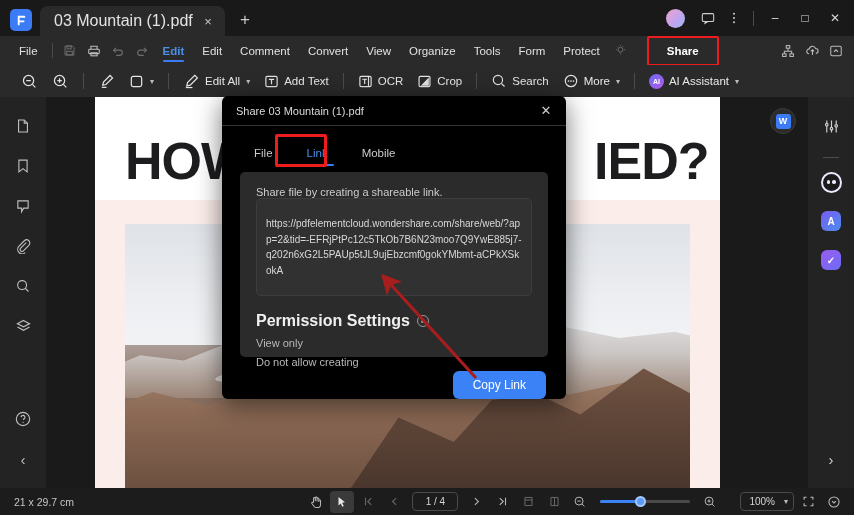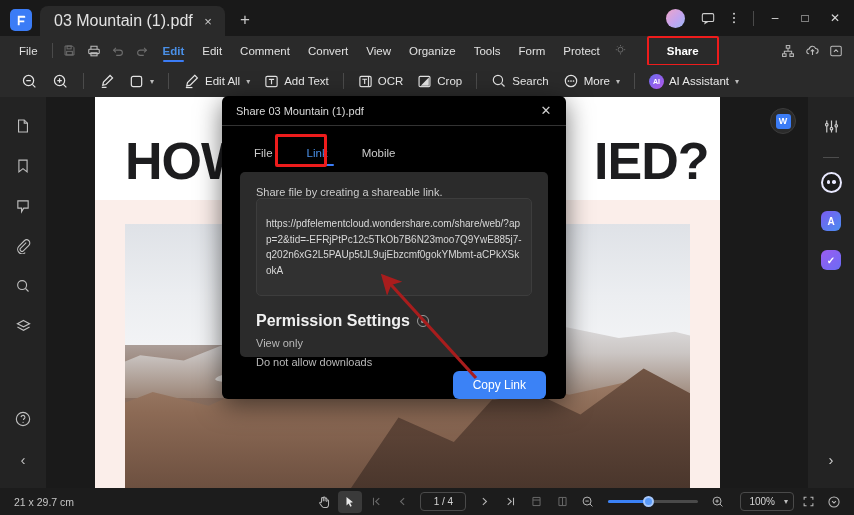--- a/index.html
+++ b/index.html
@@ -330,21 +330,21 @@
   }
   .slider { display: flex; align-items: center; width: 90px; height: 20px; position: relative; margin: 0 6px; }
   .slider-track { position:absolute; left:0; right:0; height:3px; background:#4a4a4a; border-radius:2px; }
   .slider-fill { position:absolute; left:0; width:42%; height:3px; background:#3b82f6; border-radius:2px; }
   .slider-knob {
     position:absolute; left: 38%; width: 11px; height: 11px; border-radius: 50%;
     background: #5a9bf8; border: 2px solid #a8c8fb;
   }
   .zoombox {
     border: 1px solid #4a4a4a; border-radius: 4px;
-    height: 19px; padding: 0 5px 0 8px; margin-left: 8px;
+    height: 19px; padding: 0 5px 0 8px; margin-left: 16px;
     display: flex; align-items: center; gap: 8px;
     font-size: 10px; color: #d5d5d5;
   }
 </style>
 </head>
 <body>
 
 <div id="app">
 
   <div class="titlebar">
@@ -647,21 +647,21 @@
     <div class="dlg-panel">
       <div class="panel-hint">Share file by creating a shareable link.</div>
       <div class="url-box">https://pdfelementcloud.wondershare.com/share/web/?app=2&amp;tid=-EFRjPtPc12c5TkOb7B6N23moo7Q9YwE885j7-q202n6xG2L5PAUp5tJL9ujEbzcmf0gokYMbmt-aCPkXSkokA</div>
       <div class="perm-title-row">
         <span class="perm-title">Permission Settings</span>
         <span class="perm-ico">
             <i></i>
           </span>
       </div>
       <div class="perm-line">View only</div>
-      <div class="perm-line">Do not allow downloads</div>
+      <div class="perm-line">Do not allow creating</div>
     </div>
 
     <div class="dlg-foot">
       <div class="copy-btn">Copy Link</div>
     </div>
   </div>
 
   <svg class="arrow-svg" viewBox="0 0 430 310">
     <defs>
       <marker id="ah" markerWidth="7" markerHeight="7" refX="5.4" refY="3.5" orient="auto">

